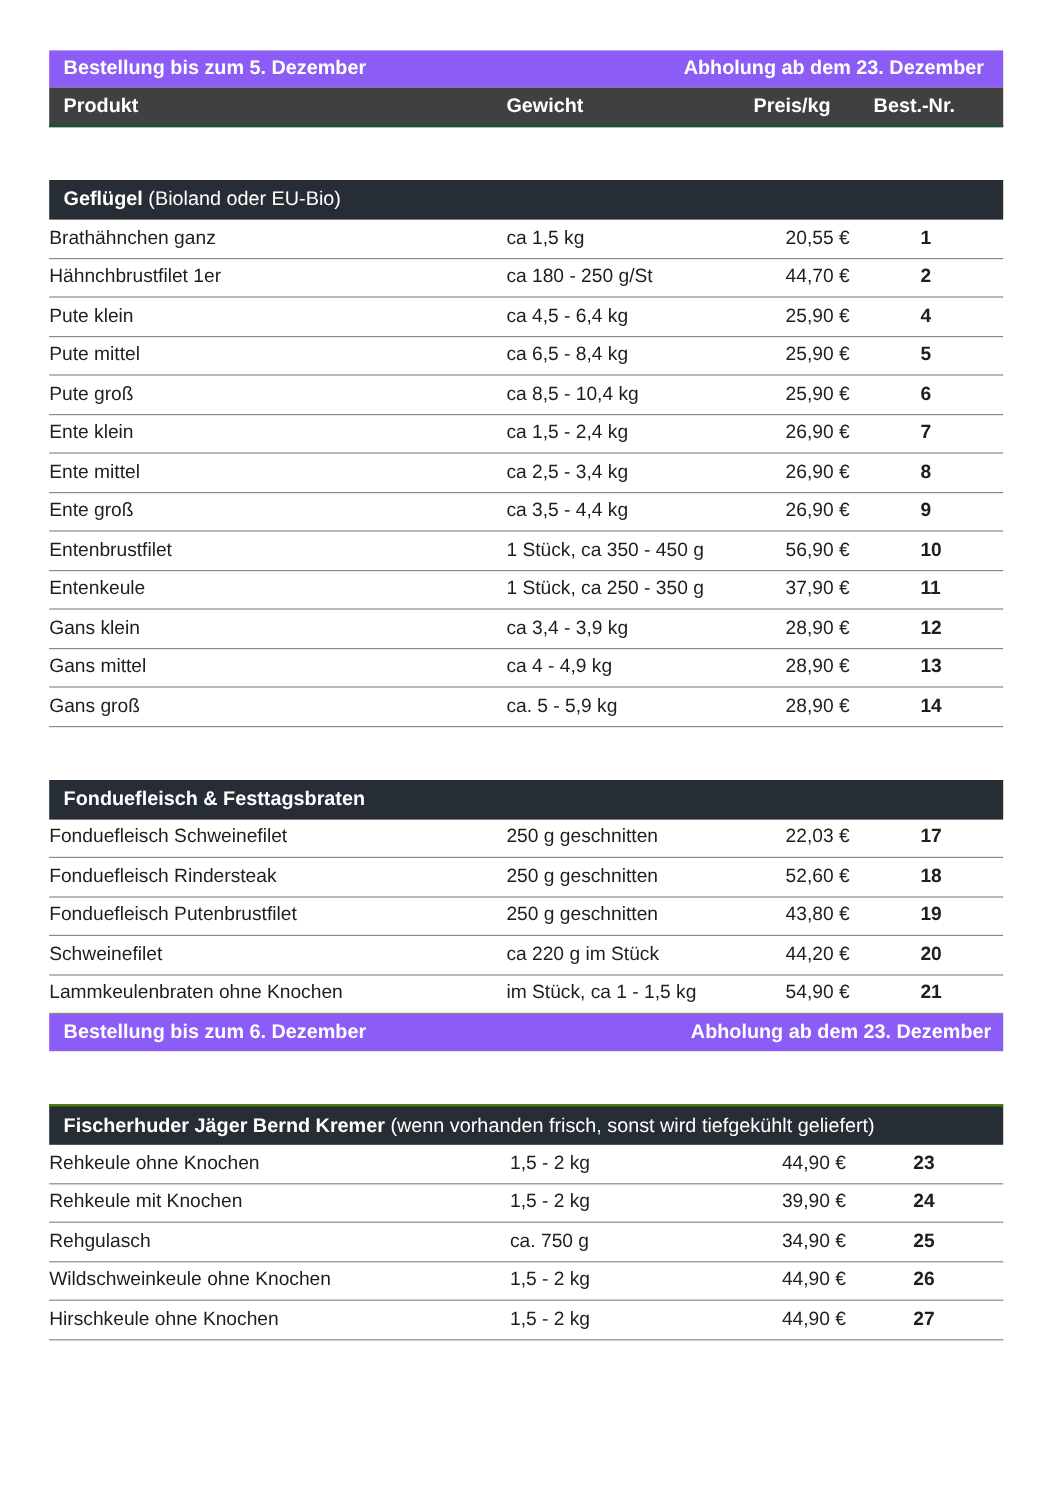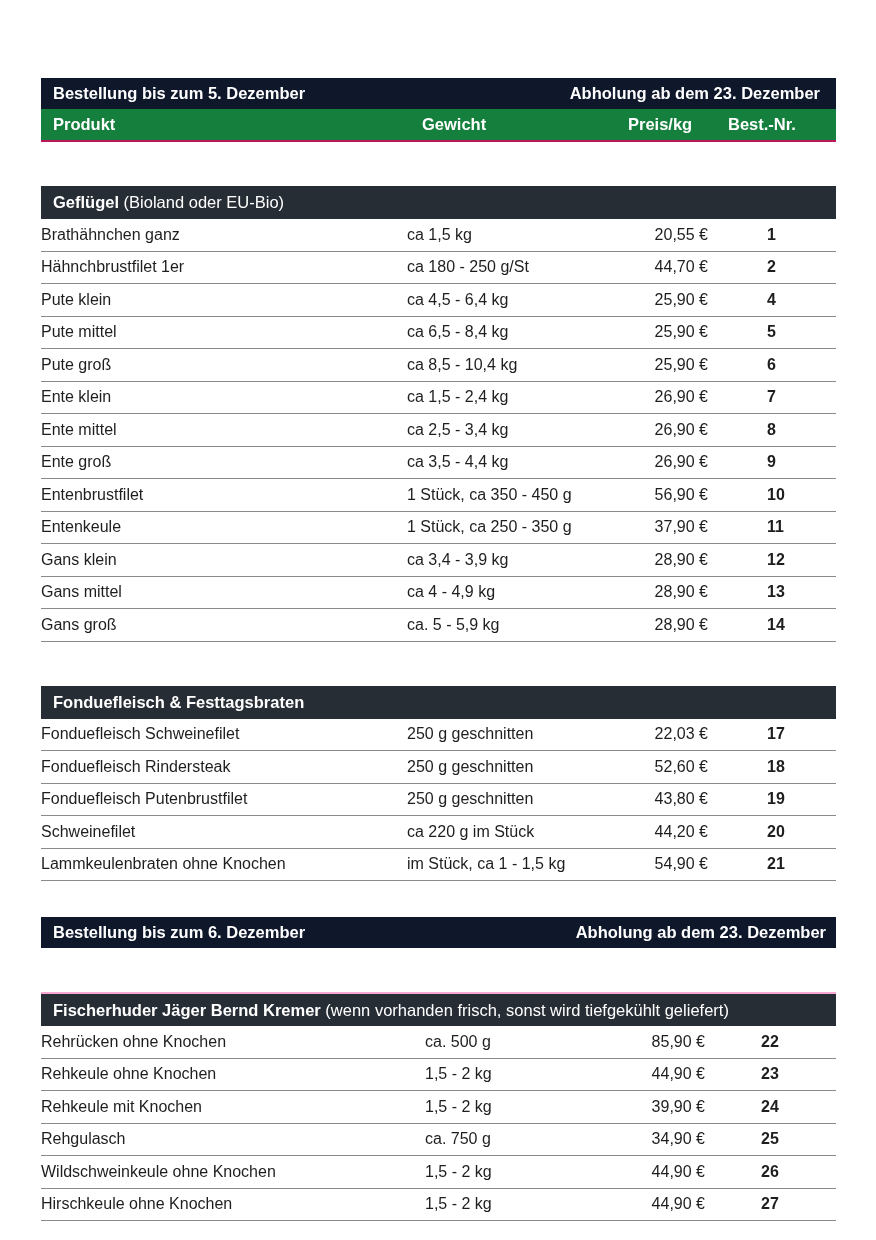--- a/index.html
+++ b/index.html
@@ -1,32 +1,32 @@
 <!DOCTYPE html>
 <html><head>
   <meta charset="utf-8">
   <style>
     html, body { margin: 0; padding: 0; background: #ffffff; }
     body { width: 876px; height: 1240px; position: relative; font-family: "Liberation Sans", "DejaVu Sans", sans-serif; color: #1e1e1e; }
     .sheet { position: absolute; left: 41px; top: 42px; width: 795px; }
     .band { position: relative; height: 31px; display: flex; align-items: center; color: #ffffff; font-weight: bold; font-size: 16.5px; }
-    .band.orange { background: #0f172a; margin-top: 36px; }
-    .band.yellow { background: #15803d; height: 33px; border-bottom: 2px solid #be185d; box-sizing: border-box; }
+    .band.orange { background: #8b5cf6; }
+    .band.yellow { background: #404040; height: 33px; border-bottom: 2px solid #14532d; box-sizing: border-box; }
     .band.dark { background: #272d34; height: 33px; font-size: 16.5px; margin-top: 44px; }
     .band .left { position: absolute; left: 12px; }
     .band .right { position: absolute; right: 16px; }
     .band .right.r2 { right: 10px; }
     .col-prod { position: absolute; left: 12px; }
     .col-weight { position: absolute; left: 381px; }
     .col-price { position: absolute; left: 587px; }
     .col-nr { position: absolute; left: 687px; }
     .section-title .light { font-weight: normal; }
     .row { position: relative; height: 32.5px; border-bottom: 1.5px solid #8a8a8a; box-sizing: border-box; font-size: 16px; display: flex; align-items: center; }
     .row .c-prod { position: absolute; left: 0; }
-    .row .c-weight { position: absolute; left: 366px; }
+    .row .c-weight { position: absolute; left: 381px; }
     .row .c-price { position: absolute; right: 128px; text-align: right; }
     .row .c-nr { position: absolute; left: 700px; width: 60px; font-weight: bold; text-align: left; padding-left: 26px; box-sizing: border-box; }
     .rows2 .row .c-weight { left: 384px; }
     .rows2 .row .c-price { right: 131px; }
     .rows2 .row .c-nr { padding-left: 20px; }
   </style>
 </head>
 <body>
 
 <div class="sheet">
@@ -166,35 +166,29 @@
         <span class="c-price">54,90 €</span>
         <span class="c-nr">21</span>
       </div>
     </div>
 
   <div class="band orange">
     <span class="left">Bestellung bis zum 6. Dezember</span>
     <span class="right r2">Abholung ab dem 23. Dezember</span>
   </div>
 
-  <div class="band dark section-title" style="border-top:2px solid #f9a8d4; box-sizing:border-box; height:34px;">
+  <div class="band dark section-title" style="border-top:2px solid #4d7c0f; box-sizing:border-box; height:34px;">
     <span class="left">
       <span>Fischerhuder Jäger Bernd Kremer</span>
       <span class="light">(wenn vorhanden frisch, sonst wird tiefgekühlt geliefert)</span>
     </span>
   </div>
 
   <div class="rows rows2" id="rows-s2">
       <div class="row">
-        <span class="c-prod">Rehrücken ohne Knochen</span>
-        <span class="c-weight">ca. 500 g</span>
-        <span class="c-price">85,90 €</span>
-        <span class="c-nr">22</span>
-      </div>
-      <div class="row">
         <span class="c-prod">Rehkeule ohne Knochen</span>
         <span class="c-weight">1,5 - 2 kg</span>
         <span class="c-price">44,90 €</span>
         <span class="c-nr">23</span>
       </div>
       <div class="row">
         <span class="c-prod">Rehkeule mit Knochen</span>
         <span class="c-weight">1,5 - 2 kg</span>
         <span class="c-price">39,90 €</span>
         <span class="c-nr">24</span>

